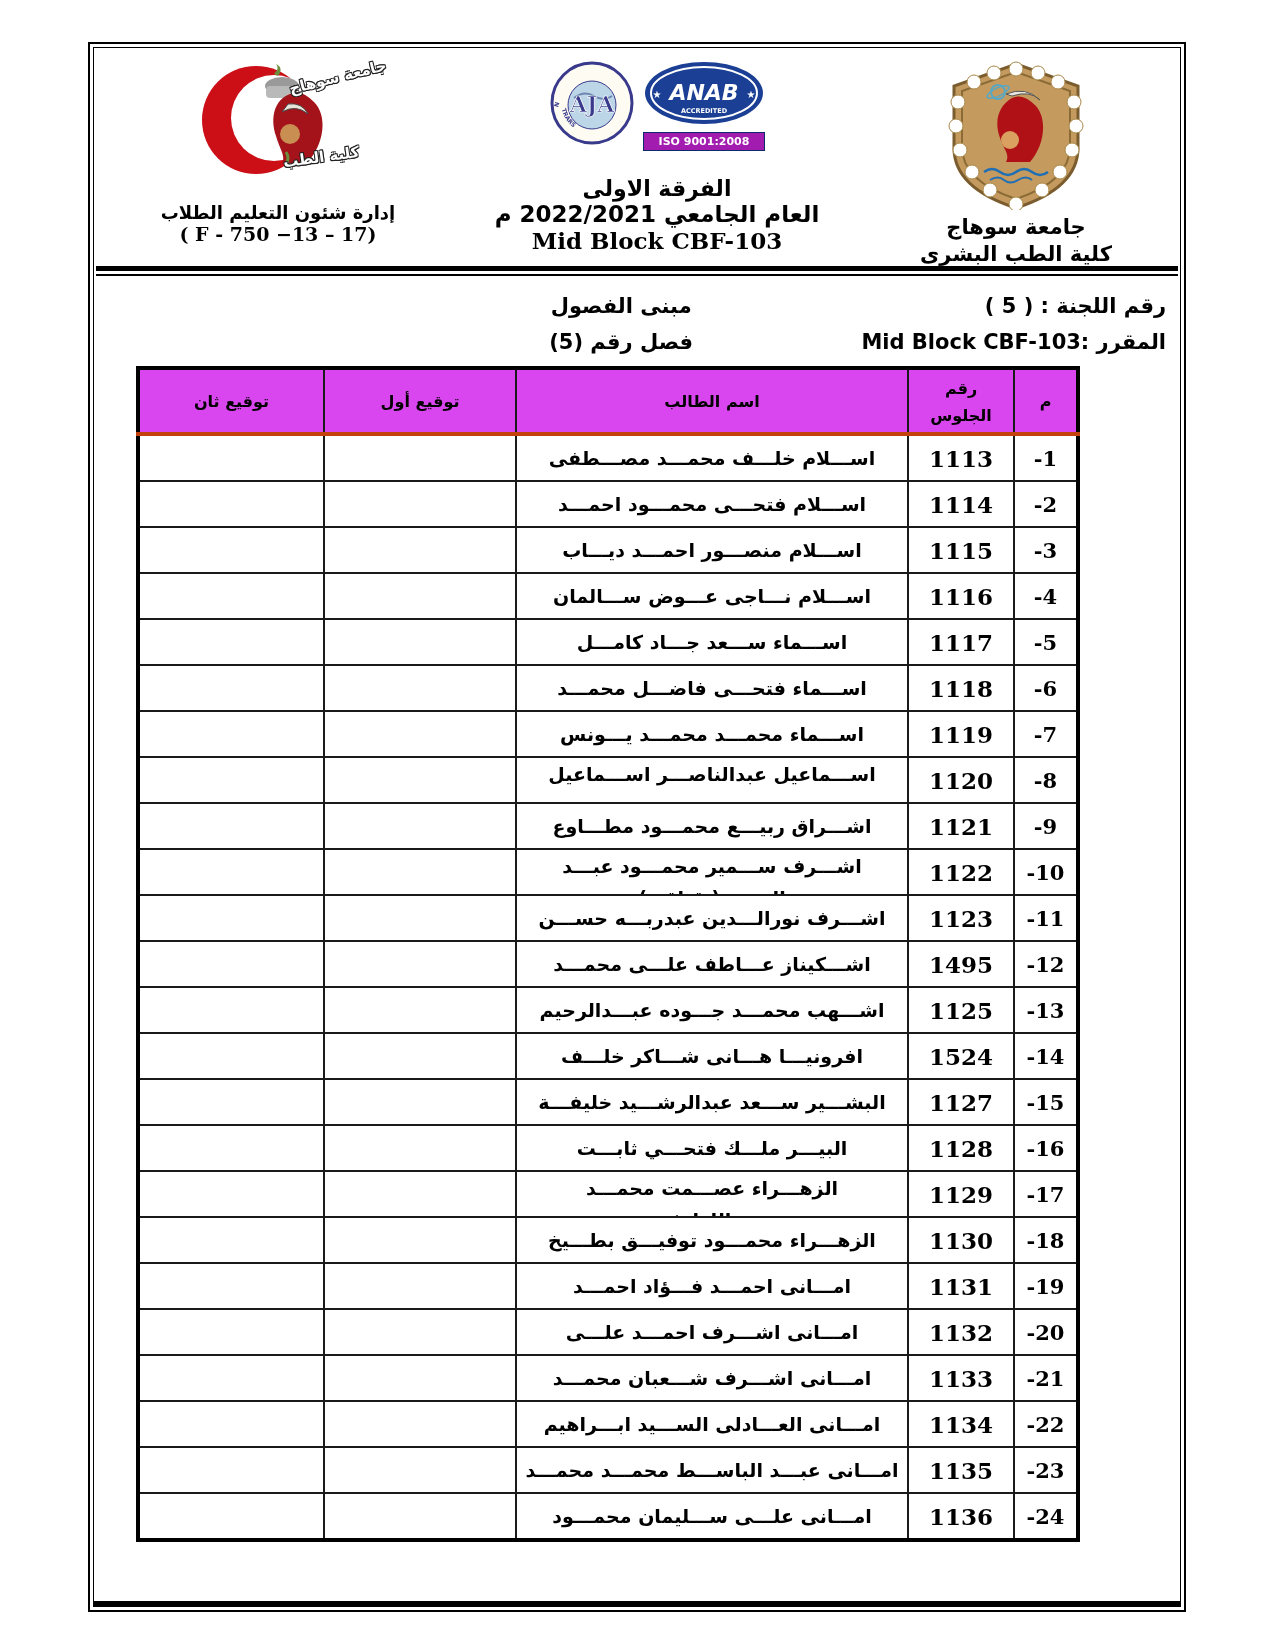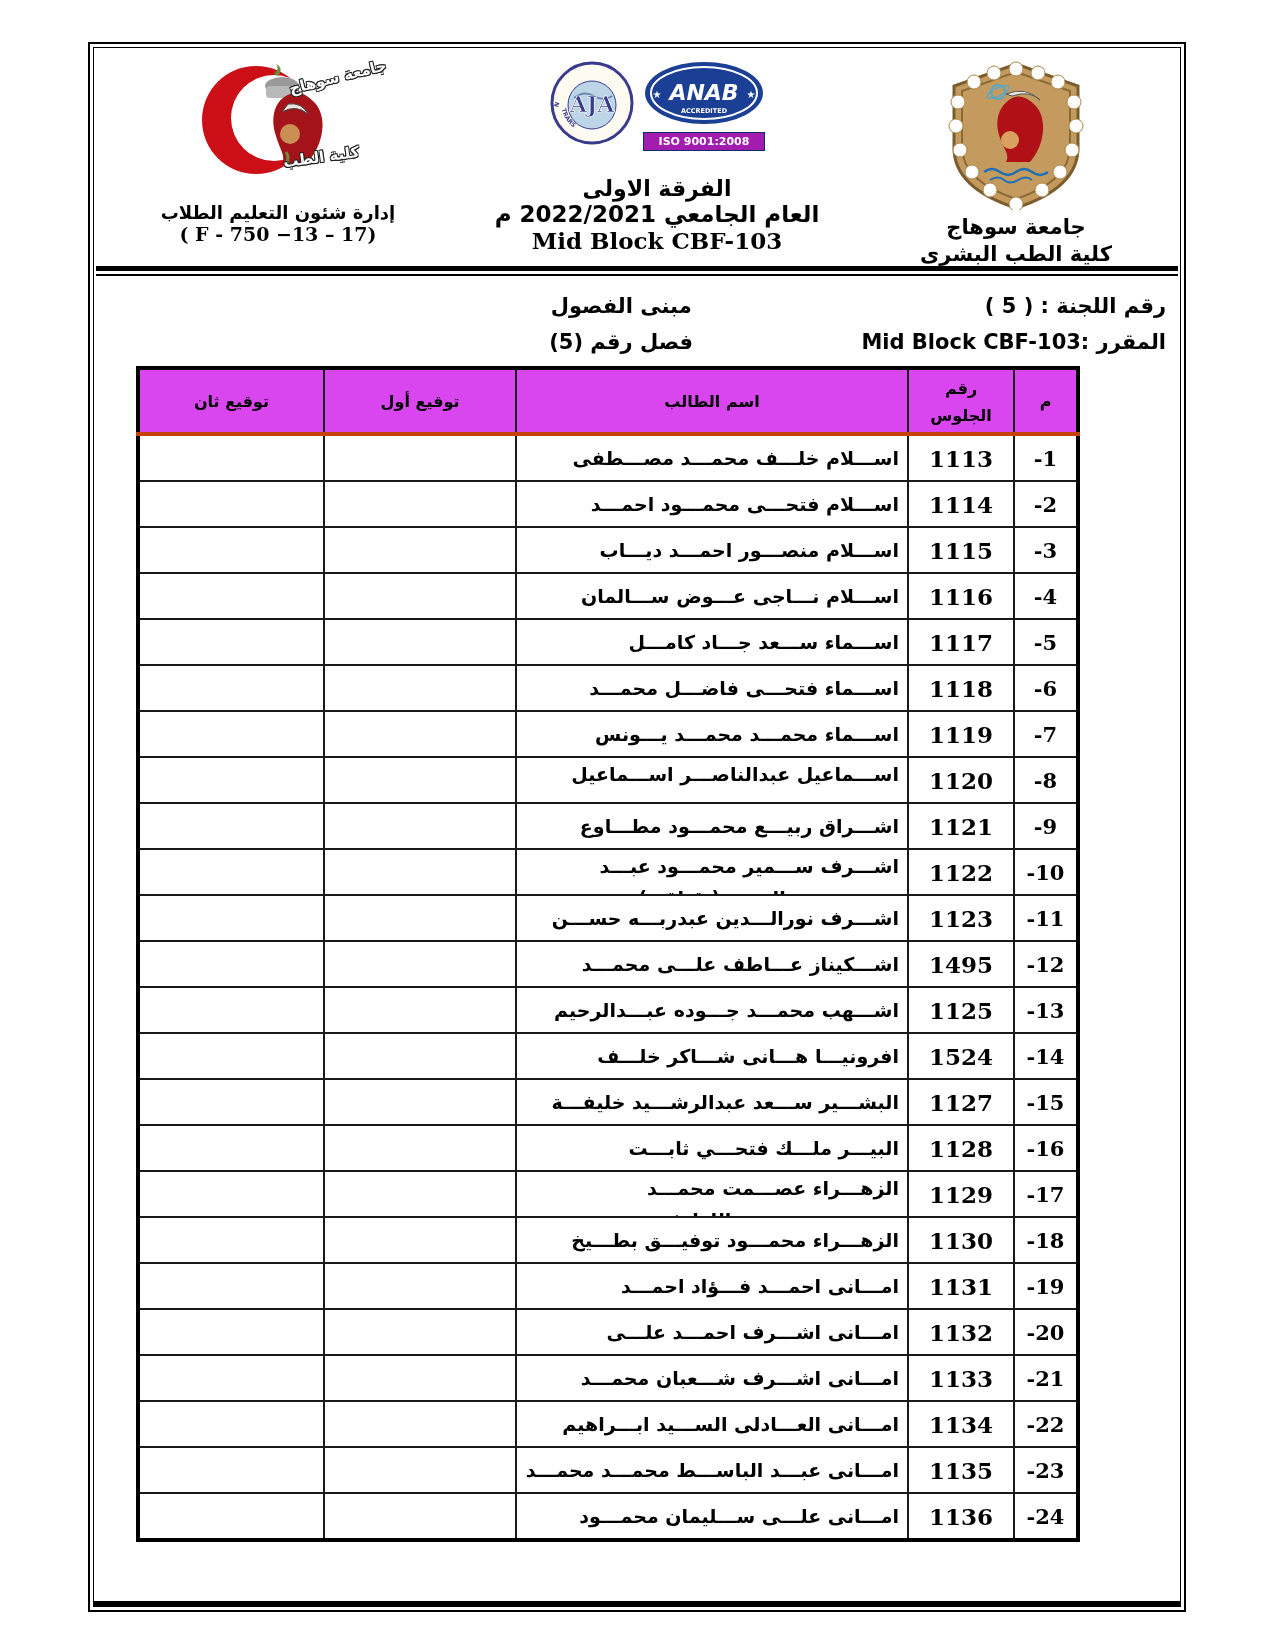--- a/index.html
+++ b/index.html
@@ -37,21 +37,21 @@
 
   
   table.sheet{border-collapse:collapse;border:4px solid #000;width:944px;margin:6px 100px 0 0;table-layout:fixed;}
   table.sheet th,table.sheet td{border:2px solid #1a1a1a;padding:0;}
   table.sheet th{background:#d946ef;font-size:16px;font-weight:bold;height:62px;vertical-align:middle;border-bottom:4px solid #c2410c;}
   .h-seat .seat-h{width:70px;margin:0 auto;line-height:27px;height:52px;overflow:hidden;}
   col.ci{width:64px;} col.cs{width:106px;} col.cn{width:392px;} col.cg1{width:192px;} col.cg2{width:186px;}
   td.c-index{height:44px;text-align:center;font-family:"DejaVu Serif",serif;font-weight:bold;font-size:21px;direction:ltr;}
   td.c-seat{text-align:center;font-family:"DejaVu Serif",serif;font-weight:bold;font-size:23px;direction:ltr;}
   td.c-name{overflow:hidden;}
-  .nm{height:44px;overflow:hidden;display:flex;flex-direction:column;justify-content:center;padding:0 8px;}
+  .nm{height:44px;overflow:hidden;display:flex;flex-direction:column;justify-content:center;padding:0 8px;align-items:center;}
   .nm .l1{font-weight:bold;font-size:19px;white-space:nowrap;line-height:36px;}
   .nm.two{justify-content:flex-start;}
   .nm.two .l1{line-height:33px;}
   .nm .l2{font-weight:bold;font-size:19px;white-space:nowrap;line-height:30px;text-align:center;}
 
   
   .ftr{margin:62px auto 0;width:1010px;border:2px dotted #555;display:flex;font-weight:bold;font-size:19px;}
   .ftr-cell{width:50%;padding:8px 10px;text-align:center;box-sizing:border-box;}
   .ftr-cell:first-child{border-left:2px dotted #555;}
 </style>

